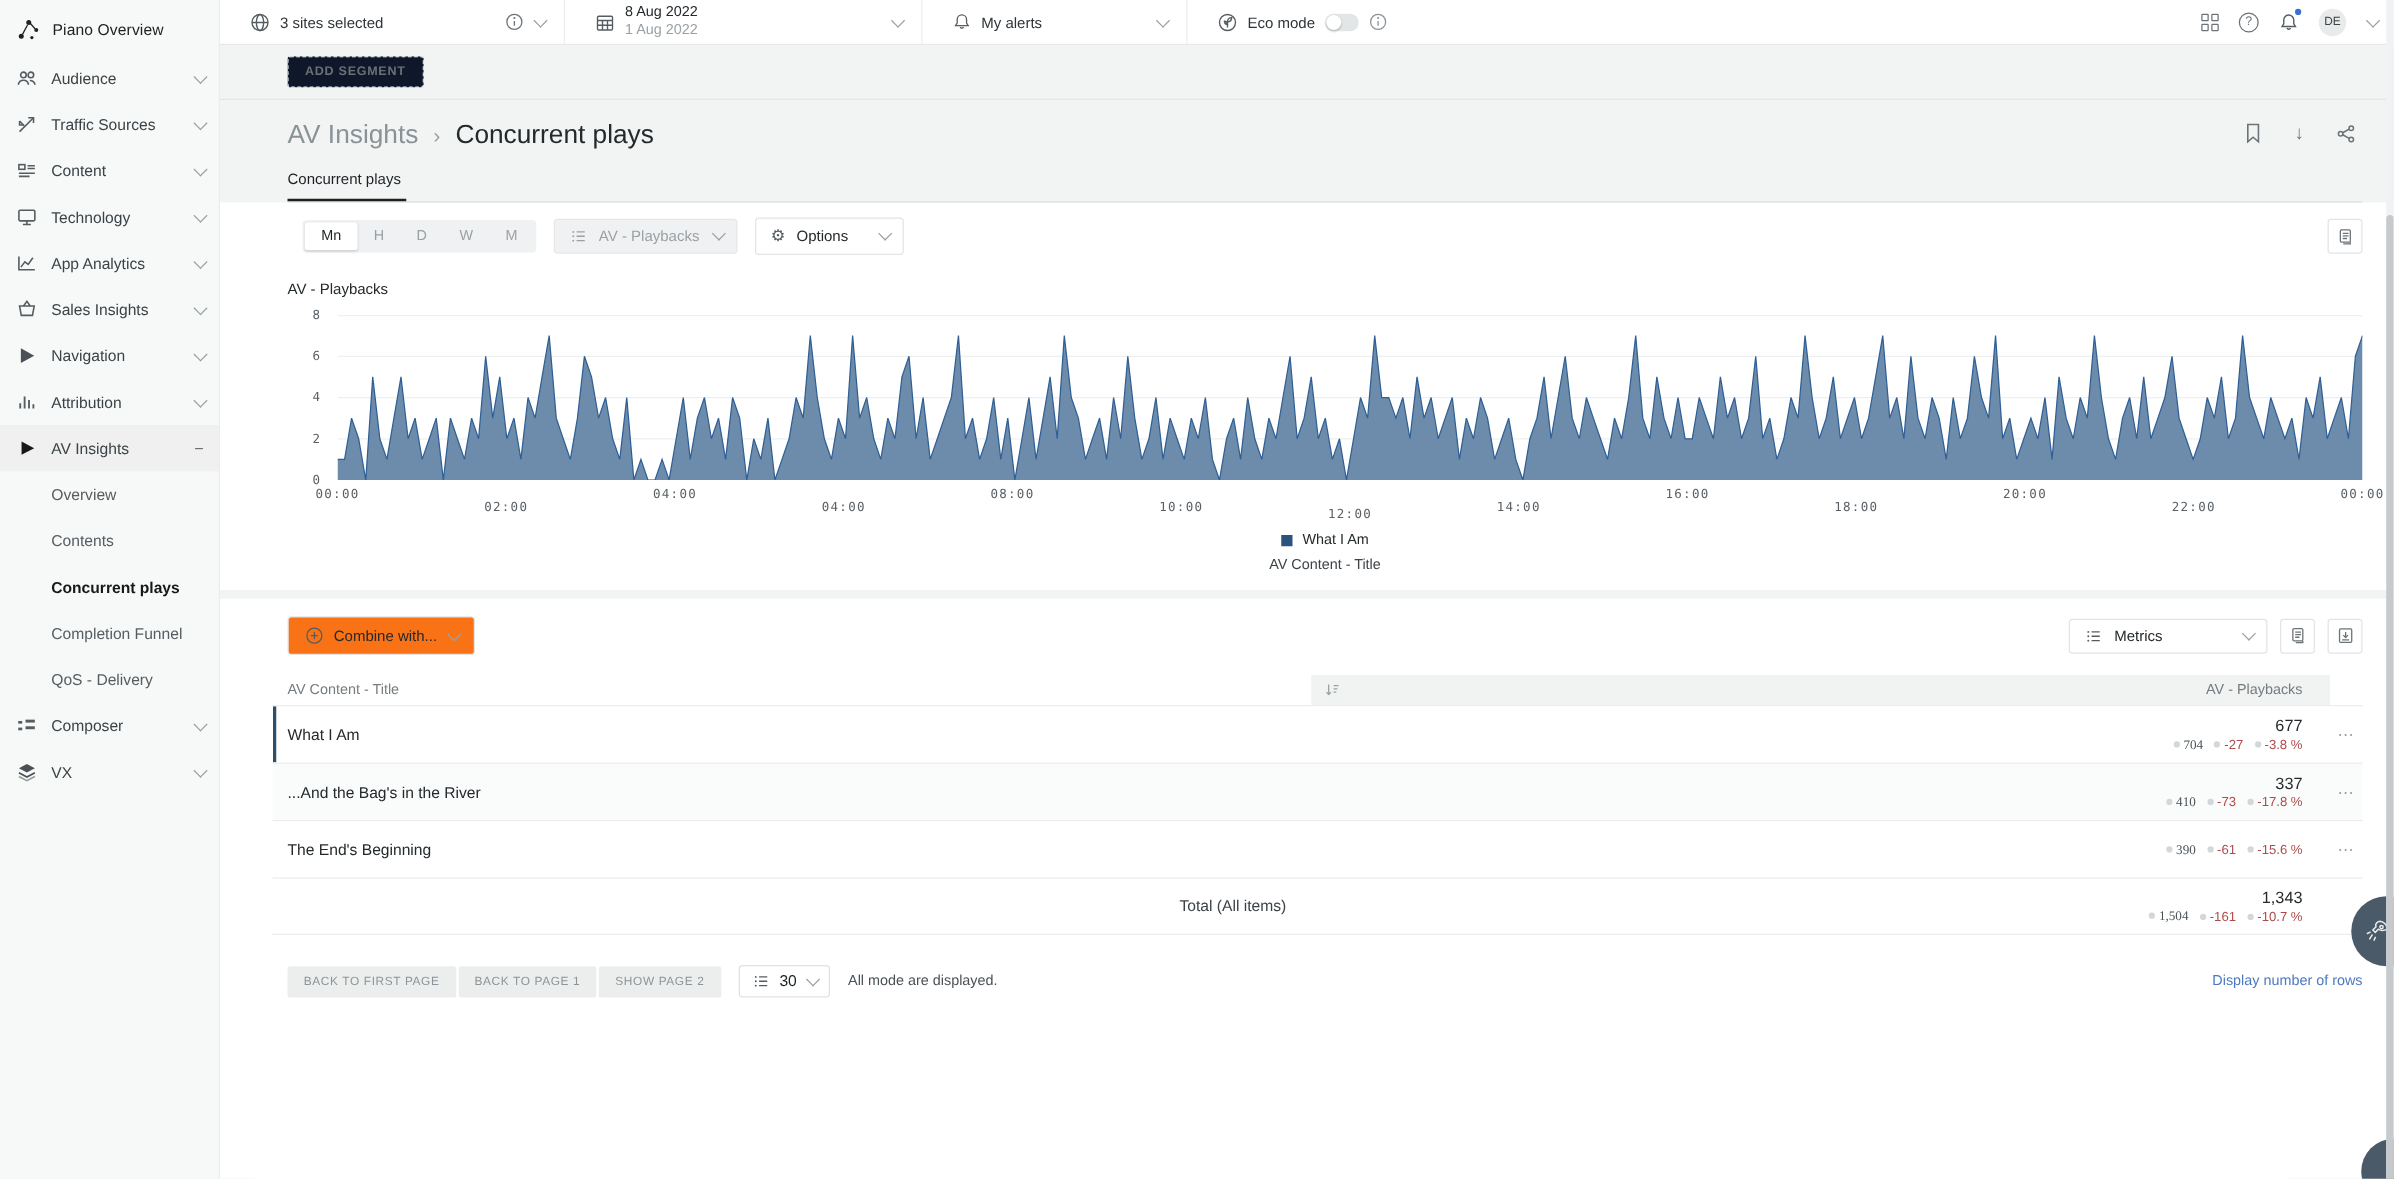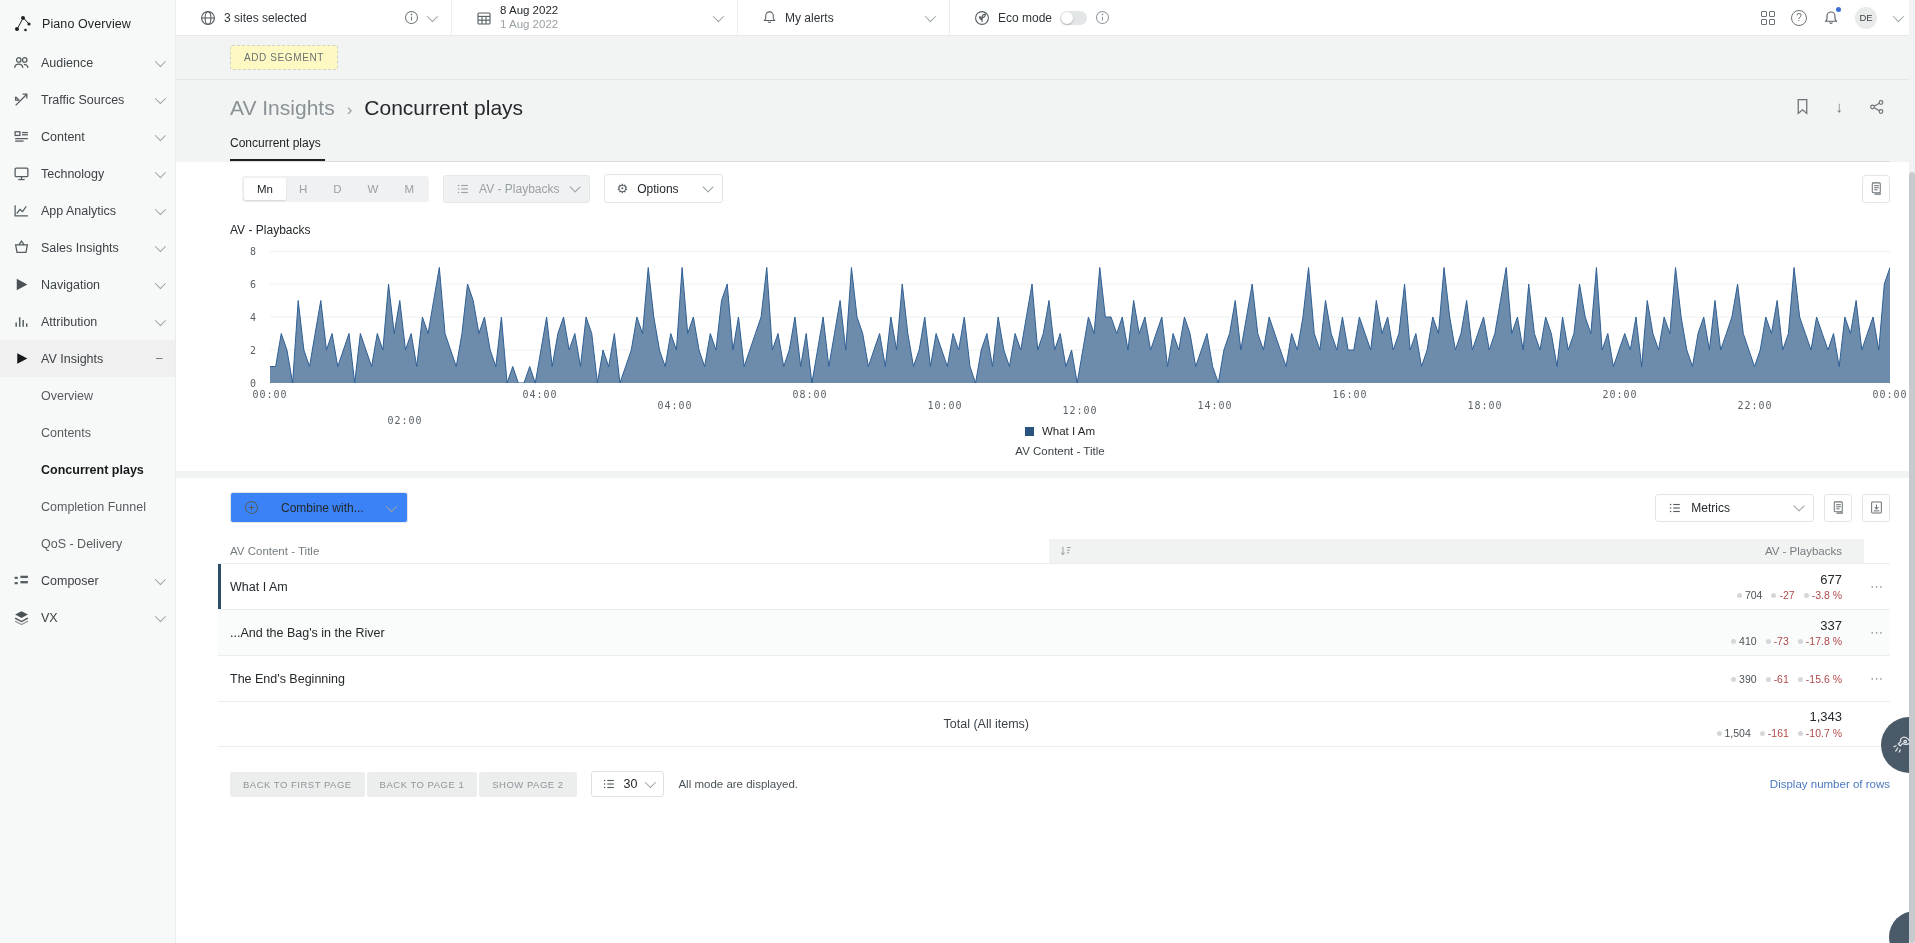--- a/index.html
+++ b/index.html
@@ -40,21 +40,21 @@
   .toggle .knob { position:absolute; left:1px; top:1px; width:12px; height:12px; border-radius:50%; background:#fff; box-shadow:0 1px 2px rgba(0,0,0,.25); }
   .avatar { width:22px; height:22px; border-radius:50%; background:#e9ebeb; display:flex; align-items:center; justify-content:center; font-size:9.5px; color:#3c4347; cursor:pointer; }
   .bell-wrap { position:relative; }
   .bell-dot { position:absolute; top:-3px; right:-2px; width:5px; height:5px; border-radius:50%; background:#3b6fd4; }
   .help-circle { width:16px; height:16px; border:1.2px solid #6c7377; border-radius:50%; display:flex; align-items:center; justify-content:center; font-size:10px; color:#6c7377; cursor:pointer; }
   .grid-icon { display:grid; grid-template-columns:6px 6px; grid-template-rows:6px 6px; gap:2px; cursor:pointer; }
   .grid-icon span { border:1.3px solid #6c7377; border-radius:1px; }
 
   
   .segmentbar { height:44px; background:#f2f4f4; border-bottom:1px solid #e4e6e6; display:flex; align-items:center; padding-left:54px; }
-  .add-segment { border:1px dashed #cfd2d3; background:#fef9c3; color:#6a7175; font-size:10px; letter-spacing:.6px; padding:6px 13px; border-radius:2px; cursor:pointer; }
+  .add-segment { border:1px dashed #cfd2d3; background:#0f172a; color:#6a7175; font-size:10px; letter-spacing:.6px; padding:6px 13px; border-radius:2px; cursor:pointer;font-weight:bold; }
 
   
   .pagehead { padding:16px 25px 0 54px; position:relative; }
   .crumbs { display:flex; align-items:baseline; gap:12px; font-size:21px; }
   .crumb-parent { color:#8a9296; cursor:pointer; }
   .crumb-sep { color:#9aa1a5; font-size:17px; }
   .crumb-current { color:#24292c; }
   .head-actions { position:absolute; right:30px; top:18px; display:flex; gap:26px; align-items:center; }
   .head-actions .abtn { cursor:pointer; color:#6c7377; font-size:15px; display:flex; align-items:center; }
   .tabs { margin-top:16px; display:flex; border-bottom:1px solid #dcdede; }
@@ -87,37 +87,37 @@
   .x-axis { position:relative; height:32px; margin-left:40px; }
   .x-axis span { position:absolute; font-size:10px; color:#5a6166; font-family:"DejaVu Sans Mono",monospace; letter-spacing:1px; transform:translateX(-50%); white-space:nowrap; }
   .legend { margin-top:10px; display:flex; flex-direction:column; align-items:center; gap:8px; }
   .legend-row { display:flex; align-items:center; gap:8px; font-size:11.5px; color:#24292c; cursor:pointer; }
   .legend-swatch { width:9px; height:9px; flex:none; }
   .legend-dim { font-size:11.5px; color:#3c4347; }
 
   
   .tbl-toolbar { display:flex; align-items:center; }
   .tbl-toolbar .right { margin-left:auto; display:flex; gap:10px; align-items:center; }
-  .plus-dd { display:flex; align-items:center; gap:22px; border:1px solid #e2e4e5; border-radius:3px; padding:7px 13px; font-size:12px; background:#3b82f6; cursor:pointer; }
+  .plus-dd { display:flex; align-items:center; gap:8px; border:1px solid #e2e4e5; border-radius:3px; padding:7px 13px; font-size:12px; background:#f97316; cursor:pointer; }
   .table { margin-top:16px; margin-left:-12px; }
   .thead { display:flex; align-items:center; height:24px; }
   .th-title { flex:1; font-size:11.5px; color:#757c80; padding-left:12px; }
   .th-metric { width:815px; background:#f1f2f2; height:24px; display:flex; align-items:center; padding:0 22px 0 10px; }
   .th-metric .lbl { margin-left:auto; font-size:11.5px; color:#757c80; }
   .th-actions { width:26px; }
   .trow { display:flex; align-items:center; height:46px; border-top:1px solid #eceeee; }
   .trow:first-of-type { border-top:none; }
   .trow.alt { background:#fafbfb;justify-content:center; }
   .trow.selected { box-shadow:inset 3px 0 0 #2e4d6b; }
   .td-title { flex:1; font-size:12.5px; color:#24292c; padding-left:12px; }
   .td-metric { width:815px; padding-right:22px; text-align:right; }
   .td-metric .val { font-size:13px; color:#24292c; line-height:1.3; }
   .td-metric .sub { font-size:10.5px; display:flex; justify-content:flex-end; gap:9px; align-items:center; margin-top:1px; }
   .dot { width:5px; height:5px; border-radius:50%; background:#d4d7d8; display:inline-block; margin-right:3px; vertical-align:1px; }
-  .cmp { color:#4a5257; }
+  .cmp { color:#4a5257;font-family:Liberation Serif, serif; }
   .neg { color:#b04a4b; }
   .td-actions { width:26px; text-align:center; color:#9aa1a5; font-size:13px; letter-spacing:1px; cursor:pointer; }
   .trow.total .td-title { text-align:right; padding-right:20px; color:#3c4347; }
   .trow.total { border-bottom:1px solid #eceeee; }
 
   
   .pager { display:flex; align-items:center; margin-top:24px; padding-bottom:14px; }
   .pg-btn { background:#eceeee; color:#8d9499; font-size:9.5px; letter-spacing:.5px; padding:7px 13px; margin-right:2px; border-radius:2px; cursor:pointer; }
   .rows-dd { display:flex; align-items:center; gap:8px; border:1px solid #dfe1e2; border-radius:3px; background:#fff; padding:5px 10px; margin-left:12px; font-size:12.5px; color:#1d2124; cursor:pointer; }
   .pg-status { margin-left:14px; font-size:11.5px; color:#4a5257; }
@@ -452,21 +452,21 @@
               <line x1="0" x2="1655" y1="66" y2="66" stroke="#eef0f0" stroke-width="1" vector-effect="non-scaling-stroke"></line>
               <line x1="0" x2="1655" y1="33" y2="33" stroke="#eef0f0" stroke-width="1" vector-effect="non-scaling-stroke"></line>
               <line x1="0" x2="1655" y1="0.5" y2="0.5" stroke="#eef0f0" stroke-width="1" vector-effect="non-scaling-stroke"></line>
               <path d="M0,132 L0.0,115.5 L5.8,115.5 L11.5,82.5 L17.3,99.0 L23.1,132.0 L28.8,49.5 L34.6,99.0 L40.4,115.5 L46.1,82.5 L51.9,49.5 L57.7,99.0 L63.4,82.5 L69.2,115.5 L75.0,99.0 L80.7,82.5 L86.5,132.0 L92.3,82.5 L98.0,99.0 L103.8,115.5 L109.6,82.5 L115.3,99.0 L121.1,33.0 L126.9,82.5 L132.6,49.5 L138.4,99.0 L144.2,82.5 L149.9,115.5 L155.7,66.0 L161.5,82.5 L167.2,49.5 L173.0,16.5 L178.8,82.5 L184.5,99.0 L190.3,115.5 L196.1,82.5 L201.8,33.0 L207.6,49.5 L213.4,82.5 L219.1,66.0 L224.9,99.0 L230.7,115.5 L236.4,66.0 L242.2,132.0 L248.0,115.5 L253.7,132.0 L259.5,132.0 L265.3,115.5 L271.0,132.0 L276.8,99.0 L282.6,66.0 L288.3,115.5 L294.1,82.5 L299.9,66.0 L305.6,99.0 L311.4,82.5 L317.2,115.5 L322.9,66.0 L328.7,82.5 L334.5,132.0 L340.2,99.0 L346.0,115.5 L351.8,82.5 L357.5,132.0 L363.3,115.5 L369.1,99.0 L374.8,66.0 L380.6,82.5 L386.4,16.5 L392.1,66.0 L397.9,99.0 L403.7,115.5 L409.4,82.5 L415.2,99.0 L421.0,16.5 L426.7,82.5 L432.5,66.0 L438.3,99.0 L444.0,115.5 L449.8,82.5 L455.6,99.0 L461.3,49.5 L467.1,33.0 L472.9,99.0 L478.6,66.0 L484.4,115.5 L490.2,99.0 L495.9,82.5 L501.7,66.0 L507.5,16.5 L513.2,99.0 L519.0,82.5 L524.8,115.5 L530.5,99.0 L536.3,66.0 L542.1,115.5 L547.8,82.5 L553.6,132.0 L559.4,99.0 L565.1,66.0 L570.9,115.5 L576.7,82.5 L582.4,49.5 L588.2,99.0 L594.0,16.5 L599.7,66.0 L605.5,82.5 L611.3,115.5 L617.0,99.0 L622.8,82.5 L628.6,115.5 L634.3,66.0 L640.1,99.0 L645.9,33.0 L651.6,82.5 L657.4,115.5 L663.2,99.0 L668.9,66.0 L674.7,115.5 L680.5,82.5 L686.2,99.0 L692.0,115.5 L697.8,82.5 L703.5,99.0 L709.3,66.0 L715.1,115.5 L720.8,132.0 L726.6,99.0 L732.4,82.5 L738.1,115.5 L743.9,66.0 L749.7,99.0 L755.4,115.5 L761.2,82.5 L767.0,99.0 L772.7,66.0 L778.5,33.0 L784.3,99.0 L790.0,82.5 L795.8,49.5 L801.6,99.0 L807.3,82.5 L813.1,115.5 L818.9,99.0 L824.6,132.0 L830.4,99.0 L836.1,66.0 L841.9,82.5 L847.7,16.5 L853.4,66.0 L859.2,66.0 L865.0,82.5 L870.7,66.0 L876.5,99.0 L882.3,49.5 L888.0,82.5 L893.8,66.0 L899.6,99.0 L905.3,82.5 L911.1,66.0 L916.9,115.5 L922.6,82.5 L928.4,99.0 L934.2,66.0 L939.9,82.5 L945.7,115.5 L951.5,99.0 L957.2,82.5 L963.0,115.5 L968.8,132.0 L974.5,99.0 L980.3,82.5 L986.1,49.5 L991.8,99.0 L997.6,66.0 L1003.4,33.0 L1009.1,82.5 L1014.9,99.0 L1020.7,66.0 L1026.4,82.5 L1032.2,99.0 L1038.0,115.5 L1043.7,82.5 L1049.5,99.0 L1055.3,66.0 L1061.0,16.5 L1066.8,82.5 L1072.6,99.0 L1078.3,49.5 L1084.1,82.5 L1089.9,99.0 L1095.6,66.0 L1101.4,99.0 L1107.2,99.0 L1112.9,66.0 L1118.7,82.5 L1124.5,99.0 L1130.2,49.5 L1136.0,82.5 L1141.8,66.0 L1147.5,99.0 L1153.3,82.5 L1159.1,33.0 L1164.8,99.0 L1170.6,82.5 L1176.4,115.5 L1182.1,99.0 L1187.9,66.0 L1193.7,82.5 L1199.4,16.5 L1205.2,66.0 L1211.0,99.0 L1216.7,82.5 L1222.5,49.5 L1228.3,99.0 L1234.0,82.5 L1239.8,66.0 L1245.6,99.0 L1251.3,82.5 L1257.1,49.5 L1262.9,16.5 L1268.6,82.5 L1274.4,66.0 L1280.2,99.0 L1285.9,33.0 L1291.7,82.5 L1297.5,99.0 L1303.2,66.0 L1309.0,82.5 L1314.8,115.5 L1320.5,66.0 L1326.3,99.0 L1332.1,82.5 L1337.8,33.0 L1343.6,66.0 L1349.4,82.5 L1355.1,16.5 L1360.9,99.0 L1366.7,82.5 L1372.4,115.5 L1378.2,99.0 L1384.0,82.5 L1389.7,99.0 L1395.5,66.0 L1401.3,115.5 L1407.0,49.5 L1412.8,82.5 L1418.6,99.0 L1424.3,66.0 L1430.1,82.5 L1435.9,16.5 L1441.6,66.0 L1447.4,99.0 L1453.2,115.5 L1458.9,82.5 L1464.7,66.0 L1470.5,99.0 L1476.2,49.5 L1482.0,99.0 L1487.8,82.5 L1493.5,66.0 L1499.3,33.0 L1505.1,82.5 L1510.8,99.0 L1516.6,115.5 L1522.4,99.0 L1528.1,66.0 L1533.9,82.5 L1539.7,49.5 L1545.4,99.0 L1551.2,82.5 L1557.0,16.5 L1562.7,66.0 L1568.5,82.5 L1574.3,99.0 L1580.0,66.0 L1585.8,82.5 L1591.6,99.0 L1597.3,82.5 L1603.1,115.5 L1608.9,66.0 L1614.6,82.5 L1620.4,49.5 L1626.2,99.0 L1631.9,82.5 L1637.7,66.0 L1643.5,99.0 L1649.2,33.0 L1655.0,16.5 L1655,132 Z" fill="#6d8cab"></path>
               <path d="M0.0,115.5 L5.8,115.5 L11.5,82.5 L17.3,99.0 L23.1,132.0 L28.8,49.5 L34.6,99.0 L40.4,115.5 L46.1,82.5 L51.9,49.5 L57.7,99.0 L63.4,82.5 L69.2,115.5 L75.0,99.0 L80.7,82.5 L86.5,132.0 L92.3,82.5 L98.0,99.0 L103.8,115.5 L109.6,82.5 L115.3,99.0 L121.1,33.0 L126.9,82.5 L132.6,49.5 L138.4,99.0 L144.2,82.5 L149.9,115.5 L155.7,66.0 L161.5,82.5 L167.2,49.5 L173.0,16.5 L178.8,82.5 L184.5,99.0 L190.3,115.5 L196.1,82.5 L201.8,33.0 L207.6,49.5 L213.4,82.5 L219.1,66.0 L224.9,99.0 L230.7,115.5 L236.4,66.0 L242.2,132.0 L248.0,115.5 L253.7,132.0 L259.5,132.0 L265.3,115.5 L271.0,132.0 L276.8,99.0 L282.6,66.0 L288.3,115.5 L294.1,82.5 L299.9,66.0 L305.6,99.0 L311.4,82.5 L317.2,115.5 L322.9,66.0 L328.7,82.5 L334.5,132.0 L340.2,99.0 L346.0,115.5 L351.8,82.5 L357.5,132.0 L363.3,115.5 L369.1,99.0 L374.8,66.0 L380.6,82.5 L386.4,16.5 L392.1,66.0 L397.9,99.0 L403.7,115.5 L409.4,82.5 L415.2,99.0 L421.0,16.5 L426.7,82.5 L432.5,66.0 L438.3,99.0 L444.0,115.5 L449.8,82.5 L455.6,99.0 L461.3,49.5 L467.1,33.0 L472.9,99.0 L478.6,66.0 L484.4,115.5 L490.2,99.0 L495.9,82.5 L501.7,66.0 L507.5,16.5 L513.2,99.0 L519.0,82.5 L524.8,115.5 L530.5,99.0 L536.3,66.0 L542.1,115.5 L547.8,82.5 L553.6,132.0 L559.4,99.0 L565.1,66.0 L570.9,115.5 L576.7,82.5 L582.4,49.5 L588.2,99.0 L594.0,16.5 L599.7,66.0 L605.5,82.5 L611.3,115.5 L617.0,99.0 L622.8,82.5 L628.6,115.5 L634.3,66.0 L640.1,99.0 L645.9,33.0 L651.6,82.5 L657.4,115.5 L663.2,99.0 L668.9,66.0 L674.7,115.5 L680.5,82.5 L686.2,99.0 L692.0,115.5 L697.8,82.5 L703.5,99.0 L709.3,66.0 L715.1,115.5 L720.8,132.0 L726.6,99.0 L732.4,82.5 L738.1,115.5 L743.9,66.0 L749.7,99.0 L755.4,115.5 L761.2,82.5 L767.0,99.0 L772.7,66.0 L778.5,33.0 L784.3,99.0 L790.0,82.5 L795.8,49.5 L801.6,99.0 L807.3,82.5 L813.1,115.5 L818.9,99.0 L824.6,132.0 L830.4,99.0 L836.1,66.0 L841.9,82.5 L847.7,16.5 L853.4,66.0 L859.2,66.0 L865.0,82.5 L870.7,66.0 L876.5,99.0 L882.3,49.5 L888.0,82.5 L893.8,66.0 L899.6,99.0 L905.3,82.5 L911.1,66.0 L916.9,115.5 L922.6,82.5 L928.4,99.0 L934.2,66.0 L939.9,82.5 L945.7,115.5 L951.5,99.0 L957.2,82.5 L963.0,115.5 L968.8,132.0 L974.5,99.0 L980.3,82.5 L986.1,49.5 L991.8,99.0 L997.6,66.0 L1003.4,33.0 L1009.1,82.5 L1014.9,99.0 L1020.7,66.0 L1026.4,82.5 L1032.2,99.0 L1038.0,115.5 L1043.7,82.5 L1049.5,99.0 L1055.3,66.0 L1061.0,16.5 L1066.8,82.5 L1072.6,99.0 L1078.3,49.5 L1084.1,82.5 L1089.9,99.0 L1095.6,66.0 L1101.4,99.0 L1107.2,99.0 L1112.9,66.0 L1118.7,82.5 L1124.5,99.0 L1130.2,49.5 L1136.0,82.5 L1141.8,66.0 L1147.5,99.0 L1153.3,82.5 L1159.1,33.0 L1164.8,99.0 L1170.6,82.5 L1176.4,115.5 L1182.1,99.0 L1187.9,66.0 L1193.7,82.5 L1199.4,16.5 L1205.2,66.0 L1211.0,99.0 L1216.7,82.5 L1222.5,49.5 L1228.3,99.0 L1234.0,82.5 L1239.8,66.0 L1245.6,99.0 L1251.3,82.5 L1257.1,49.5 L1262.9,16.5 L1268.6,82.5 L1274.4,66.0 L1280.2,99.0 L1285.9,33.0 L1291.7,82.5 L1297.5,99.0 L1303.2,66.0 L1309.0,82.5 L1314.8,115.5 L1320.5,66.0 L1326.3,99.0 L1332.1,82.5 L1337.8,33.0 L1343.6,66.0 L1349.4,82.5 L1355.1,16.5 L1360.9,99.0 L1366.7,82.5 L1372.4,115.5 L1378.2,99.0 L1384.0,82.5 L1389.7,99.0 L1395.5,66.0 L1401.3,115.5 L1407.0,49.5 L1412.8,82.5 L1418.6,99.0 L1424.3,66.0 L1430.1,82.5 L1435.9,16.5 L1441.6,66.0 L1447.4,99.0 L1453.2,115.5 L1458.9,82.5 L1464.7,66.0 L1470.5,99.0 L1476.2,49.5 L1482.0,99.0 L1487.8,82.5 L1493.5,66.0 L1499.3,33.0 L1505.1,82.5 L1510.8,99.0 L1516.6,115.5 L1522.4,99.0 L1528.1,66.0 L1533.9,82.5 L1539.7,49.5 L1545.4,99.0 L1551.2,82.5 L1557.0,16.5 L1562.7,66.0 L1568.5,82.5 L1574.3,99.0 L1580.0,66.0 L1585.8,82.5 L1591.6,99.0 L1597.3,82.5 L1603.1,115.5 L1608.9,66.0 L1614.6,82.5 L1620.4,49.5 L1626.2,99.0 L1631.9,82.5 L1637.7,66.0 L1643.5,99.0 L1649.2,33.0 L1655.0,16.5" fill="none" stroke="#2f5f94" stroke-width="1" vector-effect="non-scaling-stroke"></path>
             </svg>
         </div>
       </div>
       <div class="x-axis" id="x-labels">
           <span style="left: 0%; top: 6px;">00:00</span>
-          <span style="left: 8.33333%; top: 17px; margin-top: 15px;">02:00</span>
+          <span style="left: 8.33333%; top: 17px;">02:00</span>
           <span style="left: 16.6667%; top: 6px;">04:00</span>
           <span style="left: 25%; top: 17px;">04:00</span>
           <span style="left: 33.3333%; top: 6px;">08:00</span>
           <span style="left: 41.6667%; top: 17px;">10:00</span>
           <span style="left: 50%; top: 22px;">12:00</span>
           <span style="left: 58.3333%; top: 17px;">14:00</span>
           <span style="left: 66.6667%; top: 6px;">16:00</span>
           <span style="left: 75%; top: 17px;">18:00</span>
           <span style="left: 83.3333%; top: 6px;">20:00</span>
           <span style="left: 91.6667%; top: 17px;">22:00</span>

